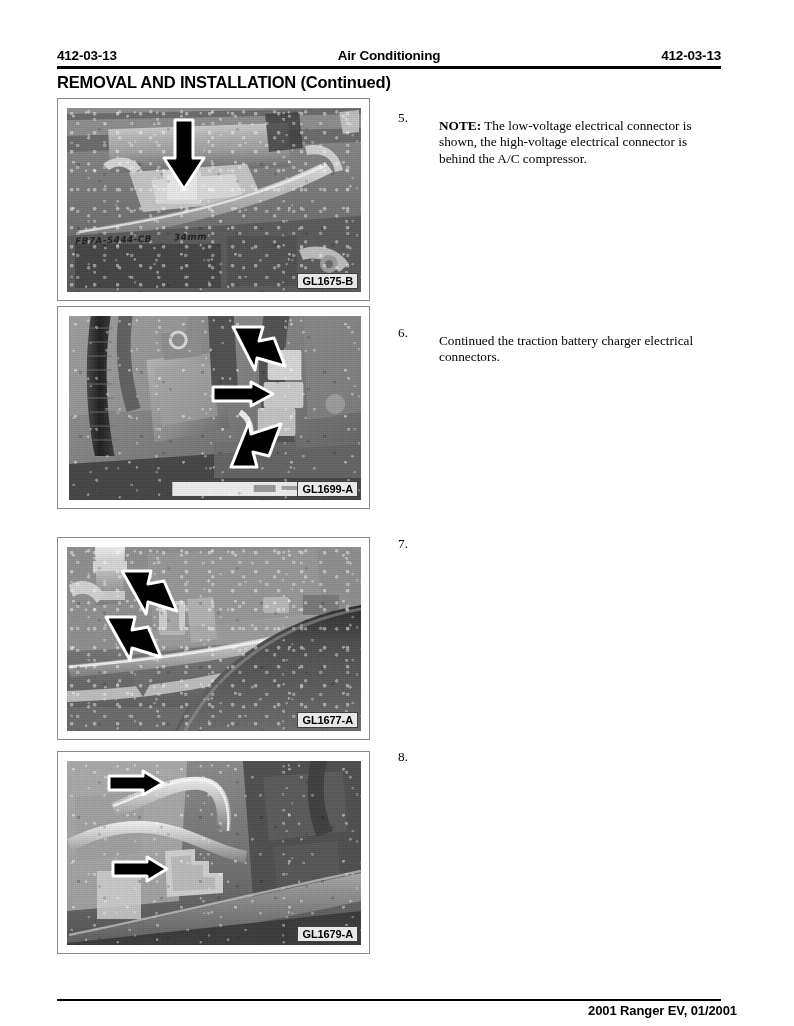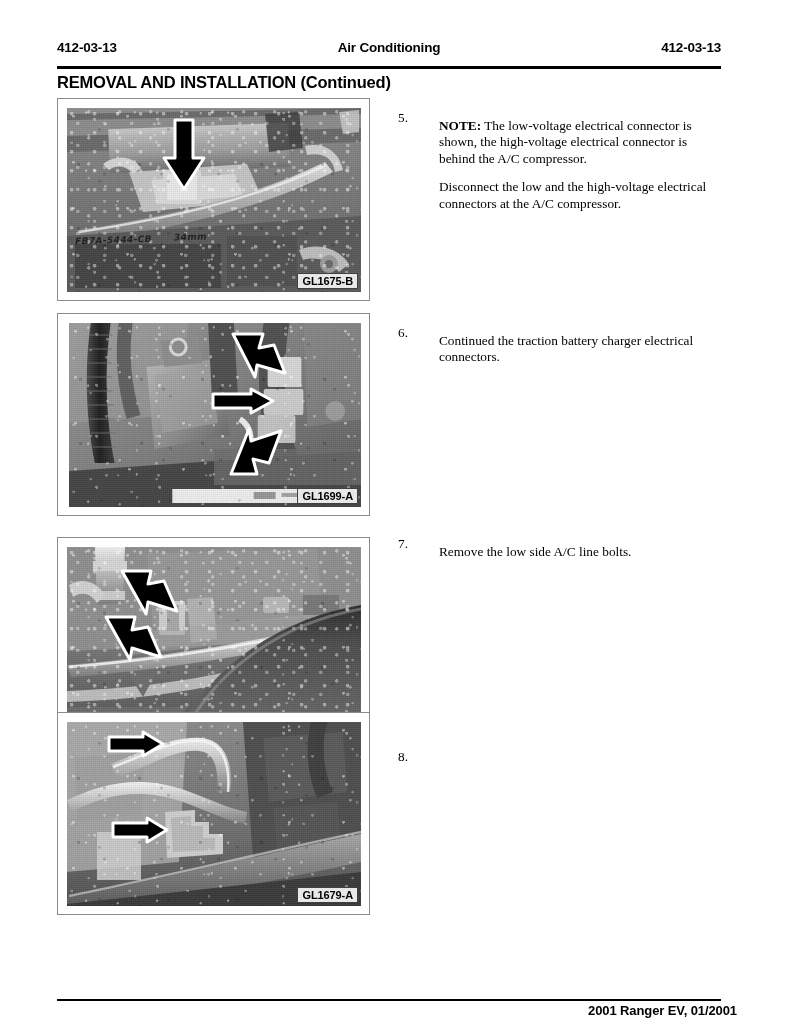--- a/index.html
+++ b/index.html
@@ -13,21 +13,21 @@
     position: relative;
     font-family: "Liberation Serif", serif;
     color: #000;
     overflow: hidden;
   }
 
   
   #page-header {
     position: absolute;
     left: 57px;
-    top: 40px;
+    top: 48px;
     width: 664px;
     height: 24px;
   }
   .hdr-left, .hdr-right, .hdr-center {
     position: absolute;
     font-family: "Liberation Sans", sans-serif;
     font-weight: bold;
     font-size: 13.5px;
     letter-spacing: -0.2px;
     white-space: nowrap;
@@ -290,25 +290,24 @@
       </svg>
 
       <div class="fig-caption">GL1675-B</div>
     </div>
   </div>
 
   <div class="step-text" style="top:110px;">
     <span class="step-num">5.</span>
     <div class="step-body">
       <p><span class="note-lead">NOTE:</span><span> The low-voltage electrical connector is shown, the high-voltage electrical connector is behind the A/C compressor.</span></p>
-      <p>Disconnect the low and the high-voltage electrical connectors at the A/C compressor.</p>
     </div>
   </div>
 
-  <div class="figure" style="top:313px;padding-left:11px;">
+  <div class="figure" style="top:306px;padding-left:11px;">
     <div class="photo">
       <svg width="100%" height="100%" viewBox="0 0 294 184" preserveAspectRatio="none" style="position:absolute;left:0;top:0;z-index:5;">
         <defs>
           <linearGradient id="p2bg" x1="0" y1="0" x2="1" y2="1">
             <stop offset="0%" stop-color="#9a9a9a"></stop>
               <stop offset="50%" stop-color="#7d7d7d"></stop>
             <stop offset="100%" stop-color="#5c5c5c"></stop>
           </linearGradient>
           <linearGradient id="p2hose" x1="0" y1="0" x2="1" y2="0">
             <stop offset="0%" stop-color="#4a4a4a"></stop>
@@ -452,26 +451,23 @@
       <svg class="arrow" style="left:36px; top:66px; width:66px; height:50px;" viewBox="0 0 66 50">
         <path d="M3 4 L32 4 L29 17 L45 14 L58 44 L29 35 L27 47 Z" fill="#000" stroke="#fff" stroke-width="3" stroke-linejoin="round"></path>
       </svg>
 
       <div class="fig-caption">GL1677-A</div>
     </div>
   </div>
 
   <div class="step-text" style="top:536px;">
     <span class="step-num">7.</span>
-    <div class="step-body">
-      <p>Remove the low side A/C line bolts.</p>
-    </div>
-  </div>
-
-  <div class="figure" style="top:712px;">
+  </div>
+
+  <div class="figure" style="top:751px;">
     <div class="photo">
       <svg width="100%" height="100%" viewBox="0 0 294 184" preserveAspectRatio="none" style="position:absolute;left:0;top:0;z-index:5;">
         <defs>
           <linearGradient id="p4bg" x1="0" y1="0" x2="0" y2="1">
             <stop offset="0%" stop-color="#8a8a8a"></stop>
               <stop offset="60%" stop-color="#6f6f6f"></stop>
             <stop offset="100%" stop-color="#525252"></stop>
           </linearGradient>
           <linearGradient id="p4tube" x1="0" y1="0" x2="0" y2="1">
             <stop offset="0%" stop-color="#f3f3f3"></stop>

